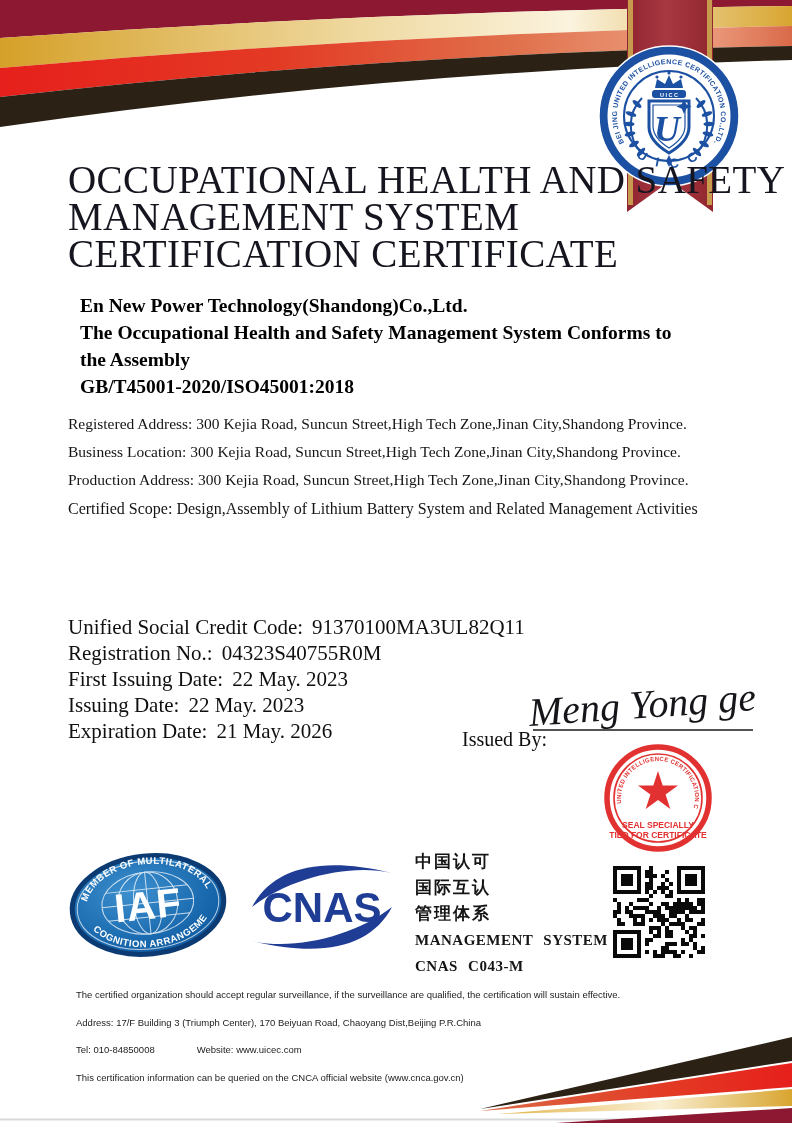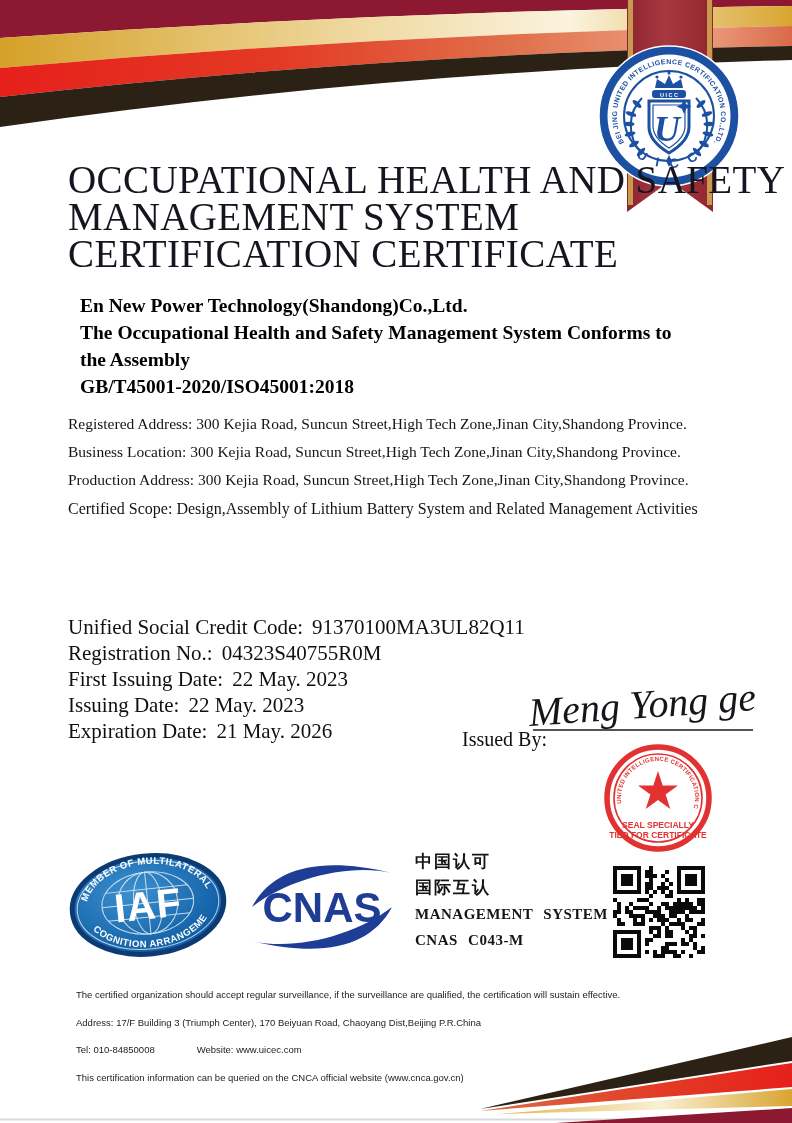--- a/index.html
+++ b/index.html
@@ -202,20 +202,21 @@
 
   <svg class="abs" style="left:248px;top:861px" width="148" height="92" viewBox="0 0 148 92">
     <path d="M4,46 C24,8 70,-6 144,12 C100,2 40,18 4,46 Z" fill="#203D96"></path>
     <path d="M144,46 C124,84 78,98 4,80 C48,90 108,74 144,46 Z" fill="#203D96"></path>
     <text x="74" y="61" font-size="42" font-weight="bold" fill="#203D96" text-anchor="middle">CNAS</text>
   </svg>
 
   <div class="abs cnas-text">
     <div class="cjk">中国认可</div>
     <div class="cjk">国际互认</div>
+    <div class="cjk">管理体系</div>
     <div class="lat">MANAGEMENT SYSTEM</div>
     <div class="lat">CNAS C043-M</div>
   </div>
 
   <svg class="abs" style="left:613px;top:866px" width="92" height="92" viewBox="0 0 92 92">
     <rect x="0" y="0" width="92" height="92" fill="#ffffff"></rect>
     <g id="qr-modules" fill="#0a0a0a">
         <rect x="36" y="0" width="4" height="4"></rect>
         <rect x="32" y="4" width="4" height="4"></rect>
         <rect x="36" y="4" width="4" height="4"></rect>

